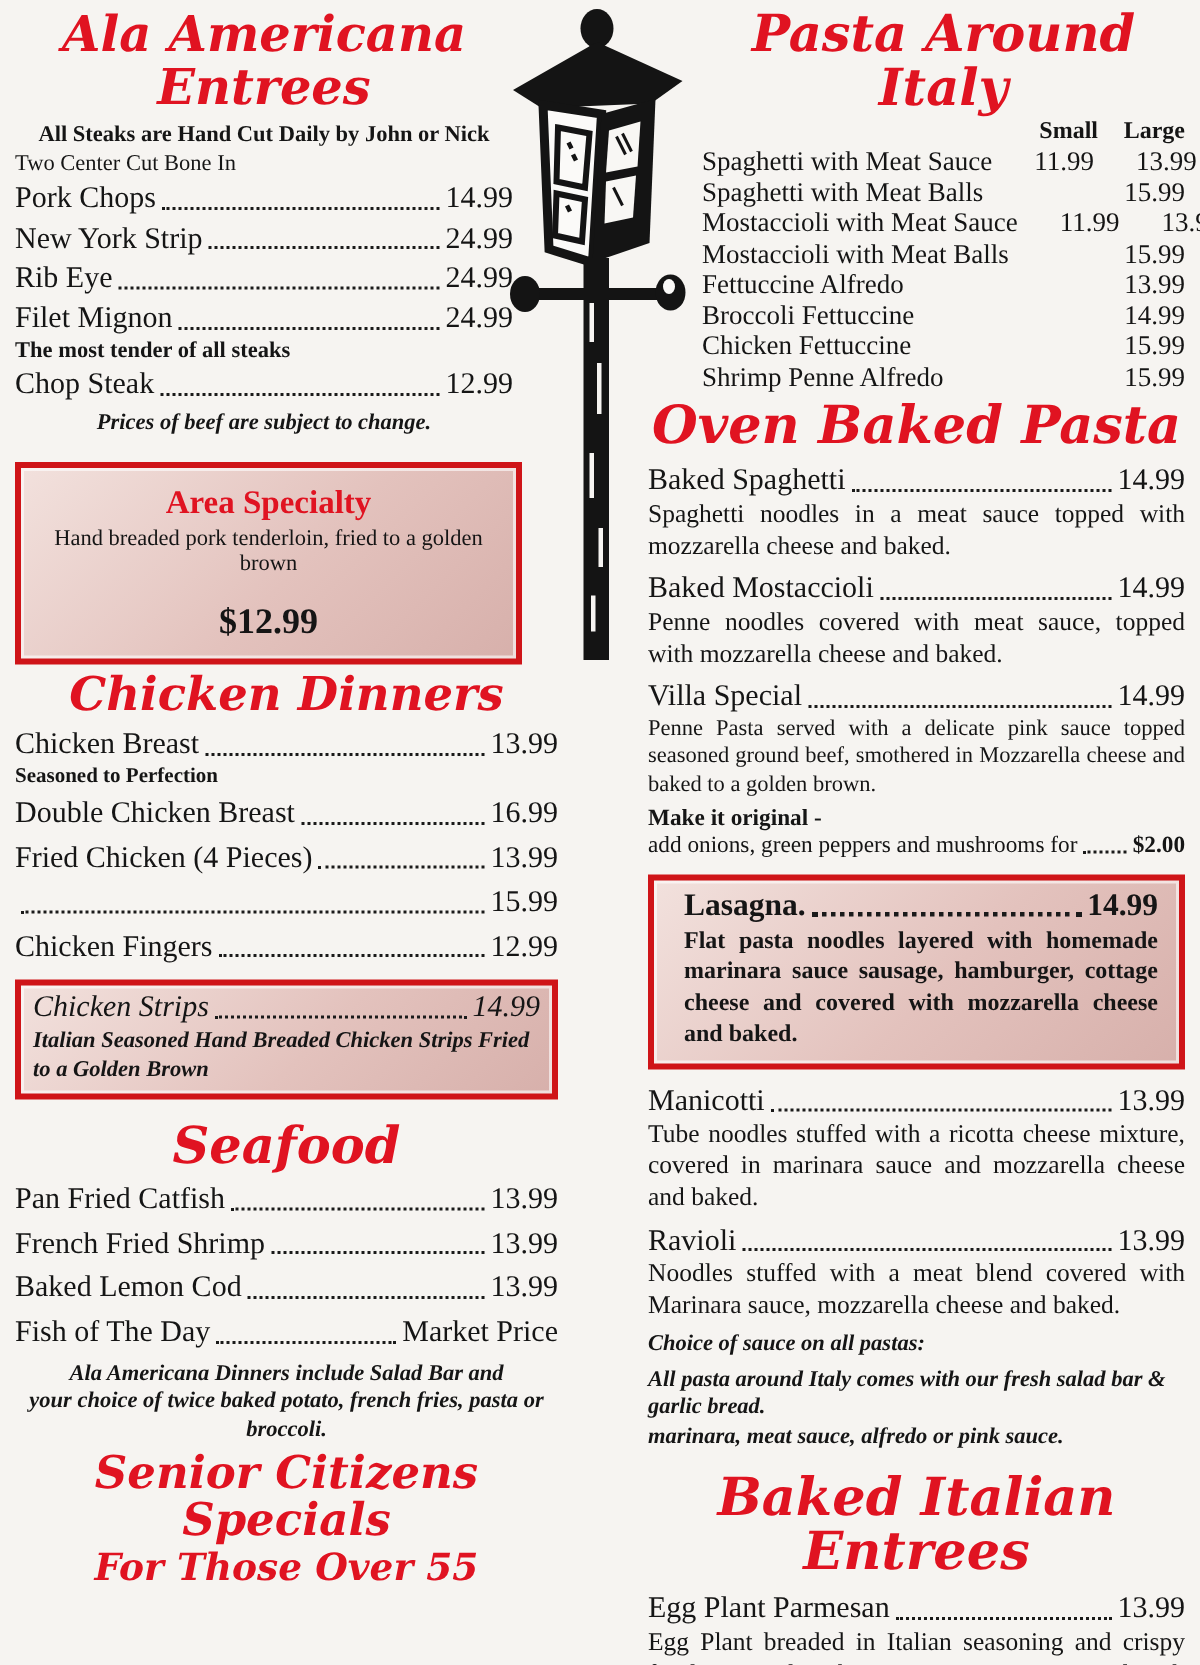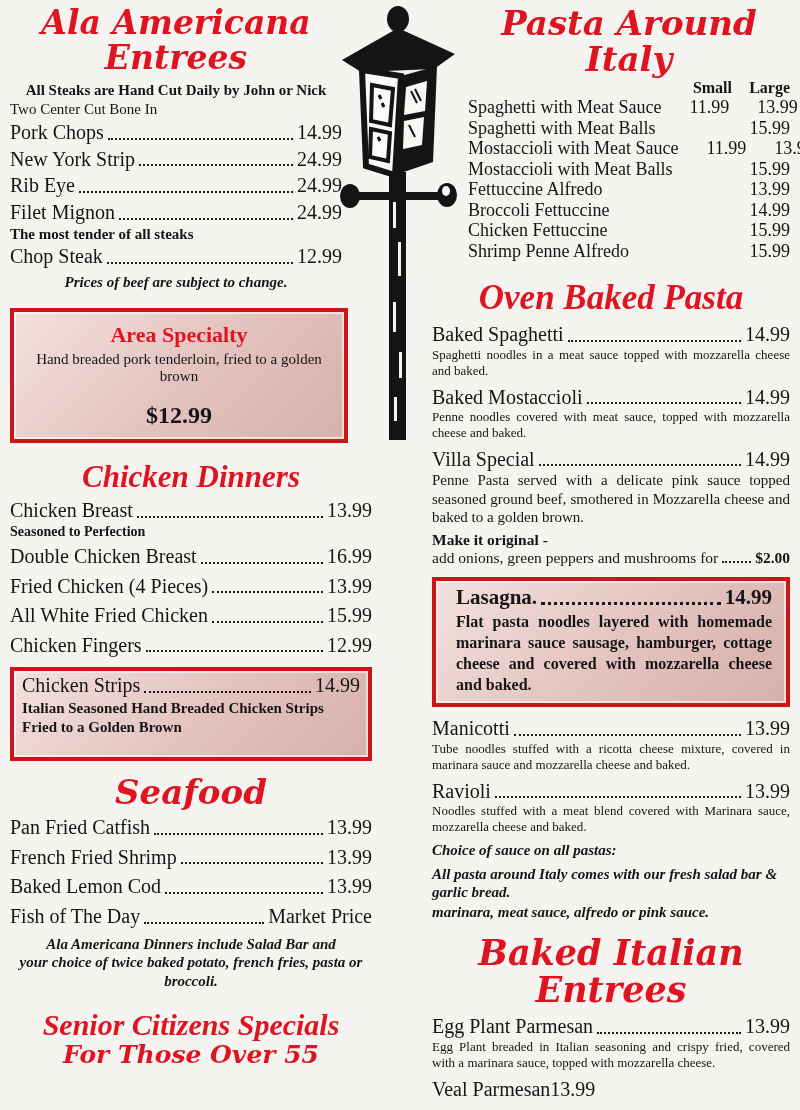--- a/index.html
+++ b/index.html
@@ -22,42 +22,42 @@
   .row .pr{white-space:nowrap;}
   .sub{font-size:14px;font-weight:bold;line-height:1.1;margin-top:1px;}
   .footnote{font-weight:bold;font-style:italic;text-align:center;font-size:15px;margin:4px 0 0;line-height:1.25;}
   .pinkbox{border:4px solid #cf1418;background:linear-gradient(135deg,#f2e1dd 0%,#e3c2bd 55%,#d7b0ab 100%);
            box-shadow:inset 0 0 0 2px rgba(255,255,255,.6);}
   #area-box{margin:16px 6px 0 0;width:318px;text-align:center;padding:8px 6px 10px;}
   #area-box .ttl{color:#e01321;font-weight:bold;font-size:22px;margin:2px 0;}
   #area-box .nm{font-weight:bold;font-size:24px;margin:1px 0;}
   #area-box .ds{font-size:15px;margin:3px 0;}
   #area-box .pr{font-weight:bold;font-size:24px;margin:17px 0 0;}
-  .itembox{padding:3px 8px 20px;margin-top:10px;}
+  .itembox{padding:3px 8px 6px;margin-top:10px;font-style:italic;}
   .itembox .sub{font-size:15px;line-height:1.25;}
   .descitem{margin-top:7px;}
   .descitem .row{margin-top:0;}
-  .desc{font-size:13px;line-height:1.22;text-align:justify;margin:0;}
+  .desc{font-size:17px;line-height:1.22;text-align:justify;margin:0;}
   .bold{font-weight:bold;}
   .bi{font-weight:bold;font-style:italic;}
   .rnotes p{font-size:15px;margin:6px 0 0;line-height:1.2;}
   #pasta-italy{padding-left:36px;}
   .phead{display:flex;justify-content:flex-end;font-weight:bold;font-size:16px;margin-top:2px;}
   .phead span{width:58px;text-align:right;}
   .prow{display:flex;font-size:18px;line-height:1.14;gap:28px;}
   .prow .nm{flex:1;white-space:nowrap;}
   .prow .sp{width:58px;text-align:right;}
   #rbox,#vbox{padding:4px 14px 8px 20px;}
   #rbox .row,#vbox .row{font-weight:bold;font-size:21px;}
   #rbox .desc,#vbox .desc{font-size:16px;font-weight:bold;line-height:1.3;margin-top:2px;}
   .mo-label{font-weight:bold;font-size:15.5px;margin-top:5px;}
   .mo-row{display:flex;font-size:15.5px;}
   .mo-row .dots{flex:1;margin:0 4px 4px;border-bottom:2px dotted #1a1a1a;align-self:flex-end;}
   #lamp{position:absolute;left:338px;top:2px;width:122px;height:446px;}
-  .mt6{margin-top:6px;justify-content:center;} .mt10{margin-top:10px;} .mt14{margin-top:14px;} .mt18{margin-top:18px;font-family:Liberation Serif, serif;}
+  .mt6{margin-top:6px;justify-content:center;} .mt10{margin-top:10px;} .mt14{margin-top:14px;} .mt18{margin-top:4px;}
   #senior-title{font-size:30px;}
   #senior-sub{font-size:25px;margin-top:2px;}
 </style>
 </head>
 <body>
 
 <div id="page">
 
   <div class="col" id="col-left">
 
@@ -113,21 +113,20 @@
         <span class="nm">Double Chicken Breast</span>
           <span class="dots"></span>
           <span class="pr">16.99</span>
       </div>
       <div class="row mt6">
         <span class="nm">Fried Chicken (4 Pieces)</span>
           <span class="dots"></span>
           <span class="pr">13.99</span>
       </div>
       <div class="row mt6">
-        <span class="nm">All White Fried Chicken</span>
           <span class="dots"></span>
           <span class="pr">15.99</span>
       </div>
       <div class="row mt6">
         <span class="nm">Chicken Fingers</span>
           <span class="dots"></span>
           <span class="pr">12.99</span>
       </div>
     </div>
 

